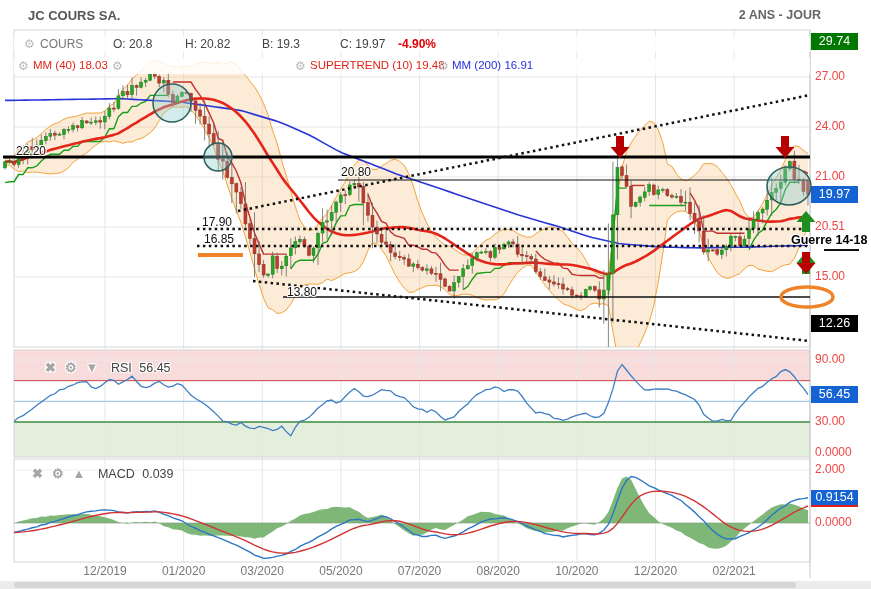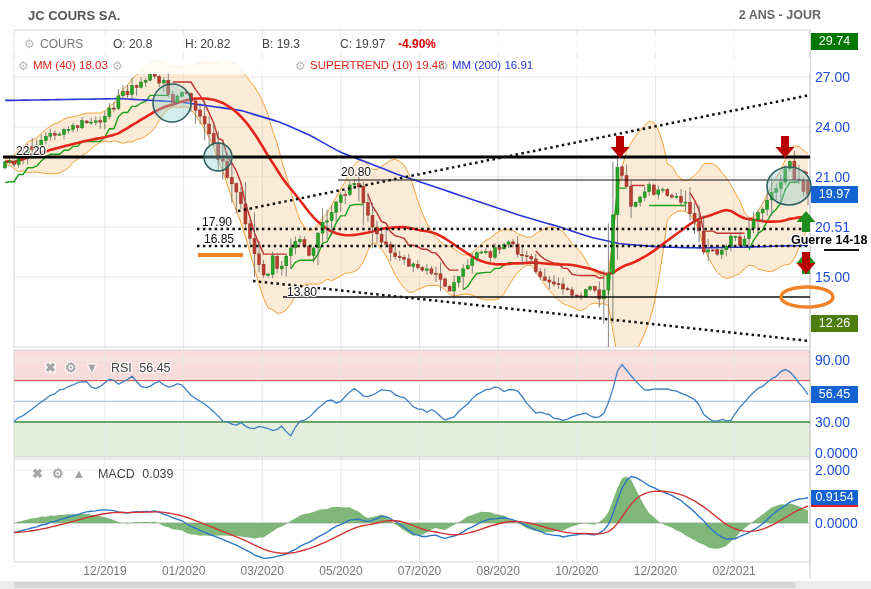--- a/index.html
+++ b/index.html
@@ -18,23 +18,23 @@
   .lg-red{color:#e02519;}
   .lg-orange{color:#f59d2b;}
   .lg-blue{color:#2431dd;}
   .lg-pct{color:#e00000;font-weight:bold;}
   .halo{text-shadow:1px 1px 0 #fff,-1px -1px 0 #fff,1px -1px 0 #fff,-1px 1px 0 #fff;}
   .anno{font-size:12px;color:#111;}
   .guerre{font-size:12.5px;color:#000;font-weight:bold;}
   .badge{left:811px;width:47px;height:17px;line-height:17px;text-align:center;color:#fff;font-size:12.5px;}
   .badge-green{background:#007800;}
   .badge-blue{background:#1563d2;}
-  .badge-red{background:#4d7c0f;}
+  .badge-red{background:#000000;}
   .badge-underline{border-bottom:2px solid #e02020;height:15px;line-height:15px;}
-  .tick-label{position:absolute;font-size:14px;color:#1d4ed8;white-space:nowrap;}
+  .tick-label{position:absolute;font-size:12px;color:#ef4444;white-space:nowrap;}
   .xlabel{position:absolute;font-size:12px;color:#777;transform:translateX(-50%);white-space:nowrap;}
   .panel-head{font-size:12.5px;color:#444;white-space:nowrap;}
   .panel-head .ic{color:#a5a5a5;font-weight:bold;margin-right:9px;font-size:13px;cursor:pointer;}
   .scrollstrip{left:0;top:581px;width:871px;height:8px;background:#ececec;}
   .scrollthumb{left:14px;top:1px;width:782px;height:6px;background:#d6d6d6;border-radius:3px;position:absolute;}
 </style>
 </head>
 <body>
 
 <div class="screen">

